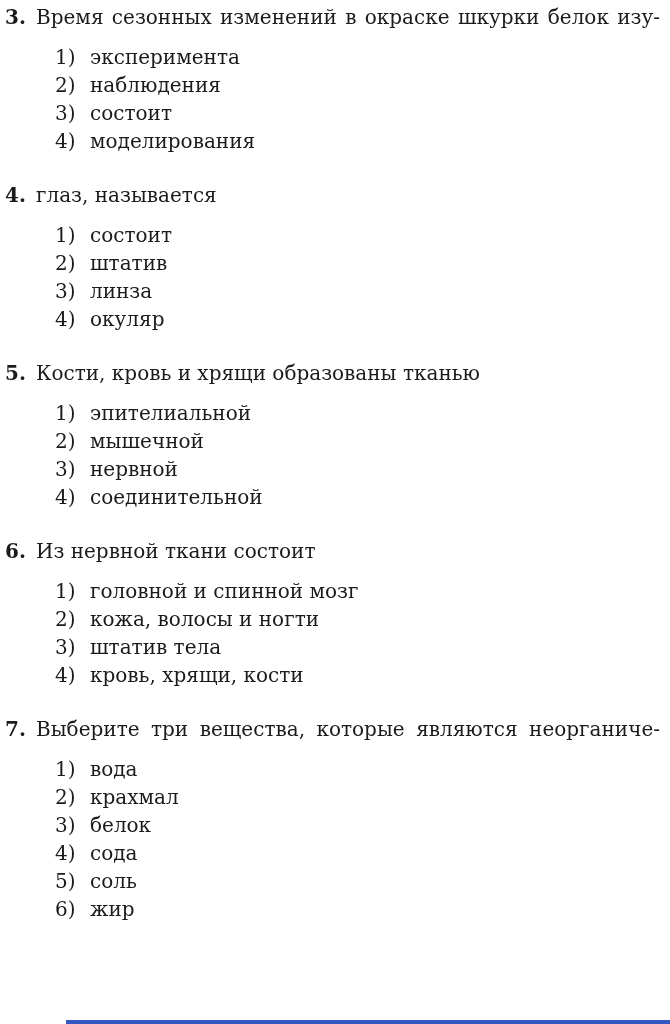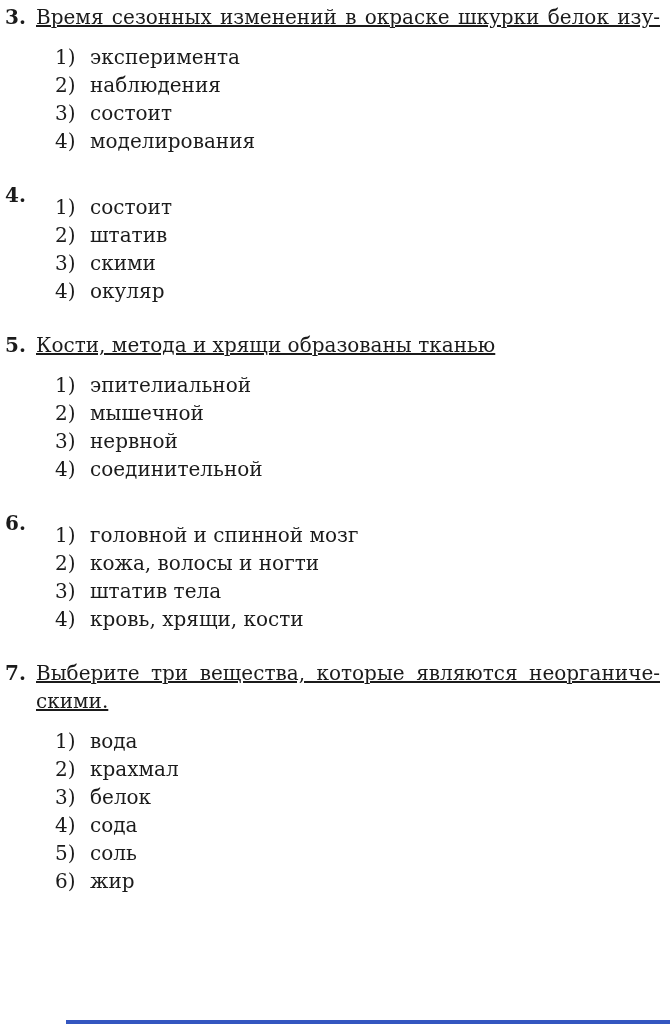--- a/index.html
+++ b/index.html
@@ -33,21 +33,20 @@
     width: 31px;
     flex-shrink: 0;
     font-weight: bold;
   }
   .q-body {
     flex: 1;
     min-width: 0;
   }
   .q-line {
     text-align: left;
-    text-decoration: underline;
   }
   .q-line.just {
     text-align: justify;
     text-align-last: justify;
   }
   .opts {
     margin-top: 12px;
     margin-left: 19px;
   }
   .opt {
@@ -94,45 +93,46 @@
           <span class="opt-num">4)</span>
           <span class="opt-text">моделирования</span>
         </div>
       </div>
     </div>
   </div>
 
   <div class="q">
     <div class="q-num">4.</div>
     <div class="q-body">
+      <div class="q-line">глаз, называется</div>
       <div class="opts">
         <div class="opt">
           <span class="opt-num">1)</span>
           <span class="opt-text">состоит</span>
         </div>
         <div class="opt">
           <span class="opt-num">2)</span>
           <span class="opt-text">штатив</span>
         </div>
         <div class="opt">
           <span class="opt-num">3)</span>
-          <span class="opt-text">скими</span>
+          <span class="opt-text">линза</span>
         </div>
         <div class="opt">
           <span class="opt-num">4)</span>
           <span class="opt-text">окуляр</span>
         </div>
       </div>
     </div>
   </div>
 
   <div class="q">
     <div class="q-num">5.</div>
     <div class="q-body">
-      <div class="q-line">Кости, метода и хрящи образованы тканью</div>
+      <div class="q-line">Кости, кровь и хрящи образованы тканью</div>
       <div class="opts">
         <div class="opt">
           <span class="opt-num">1)</span>
           <span class="opt-text">эпителиальной</span>
         </div>
         <div class="opt">
           <span class="opt-num">2)</span>
           <span class="opt-text">мышечной</span>
         </div>
         <div class="opt">
@@ -143,20 +143,21 @@
           <span class="opt-num">4)</span>
           <span class="opt-text">соединительной</span>
         </div>
       </div>
     </div>
   </div>
 
   <div class="q">
     <div class="q-num">6.</div>
     <div class="q-body">
+      <div class="q-line">Из нервной ткани состоит</div>
       <div class="opts">
         <div class="opt">
           <span class="opt-num">1)</span>
           <span class="opt-text">головной и спинной мозг</span>
         </div>
         <div class="opt">
           <span class="opt-num">2)</span>
           <span class="opt-text">кожа, волосы и ногти</span>
         </div>
         <div class="opt">
@@ -168,21 +169,20 @@
           <span class="opt-text">кровь, хрящи, кости</span>
         </div>
       </div>
     </div>
   </div>
 
   <div class="q">
     <div class="q-num">7.</div>
     <div class="q-body">
       <div class="q-line just">Выберите три вещества, которые являются неорганиче-</div>
-      <div class="q-line">скими.</div>
       <div class="opts">
         <div class="opt">
           <span class="opt-num">1)</span>
           <span class="opt-text">вода</span>
         </div>
         <div class="opt">
           <span class="opt-num">2)</span>
           <span class="opt-text">крахмал</span>
         </div>
         <div class="opt">

